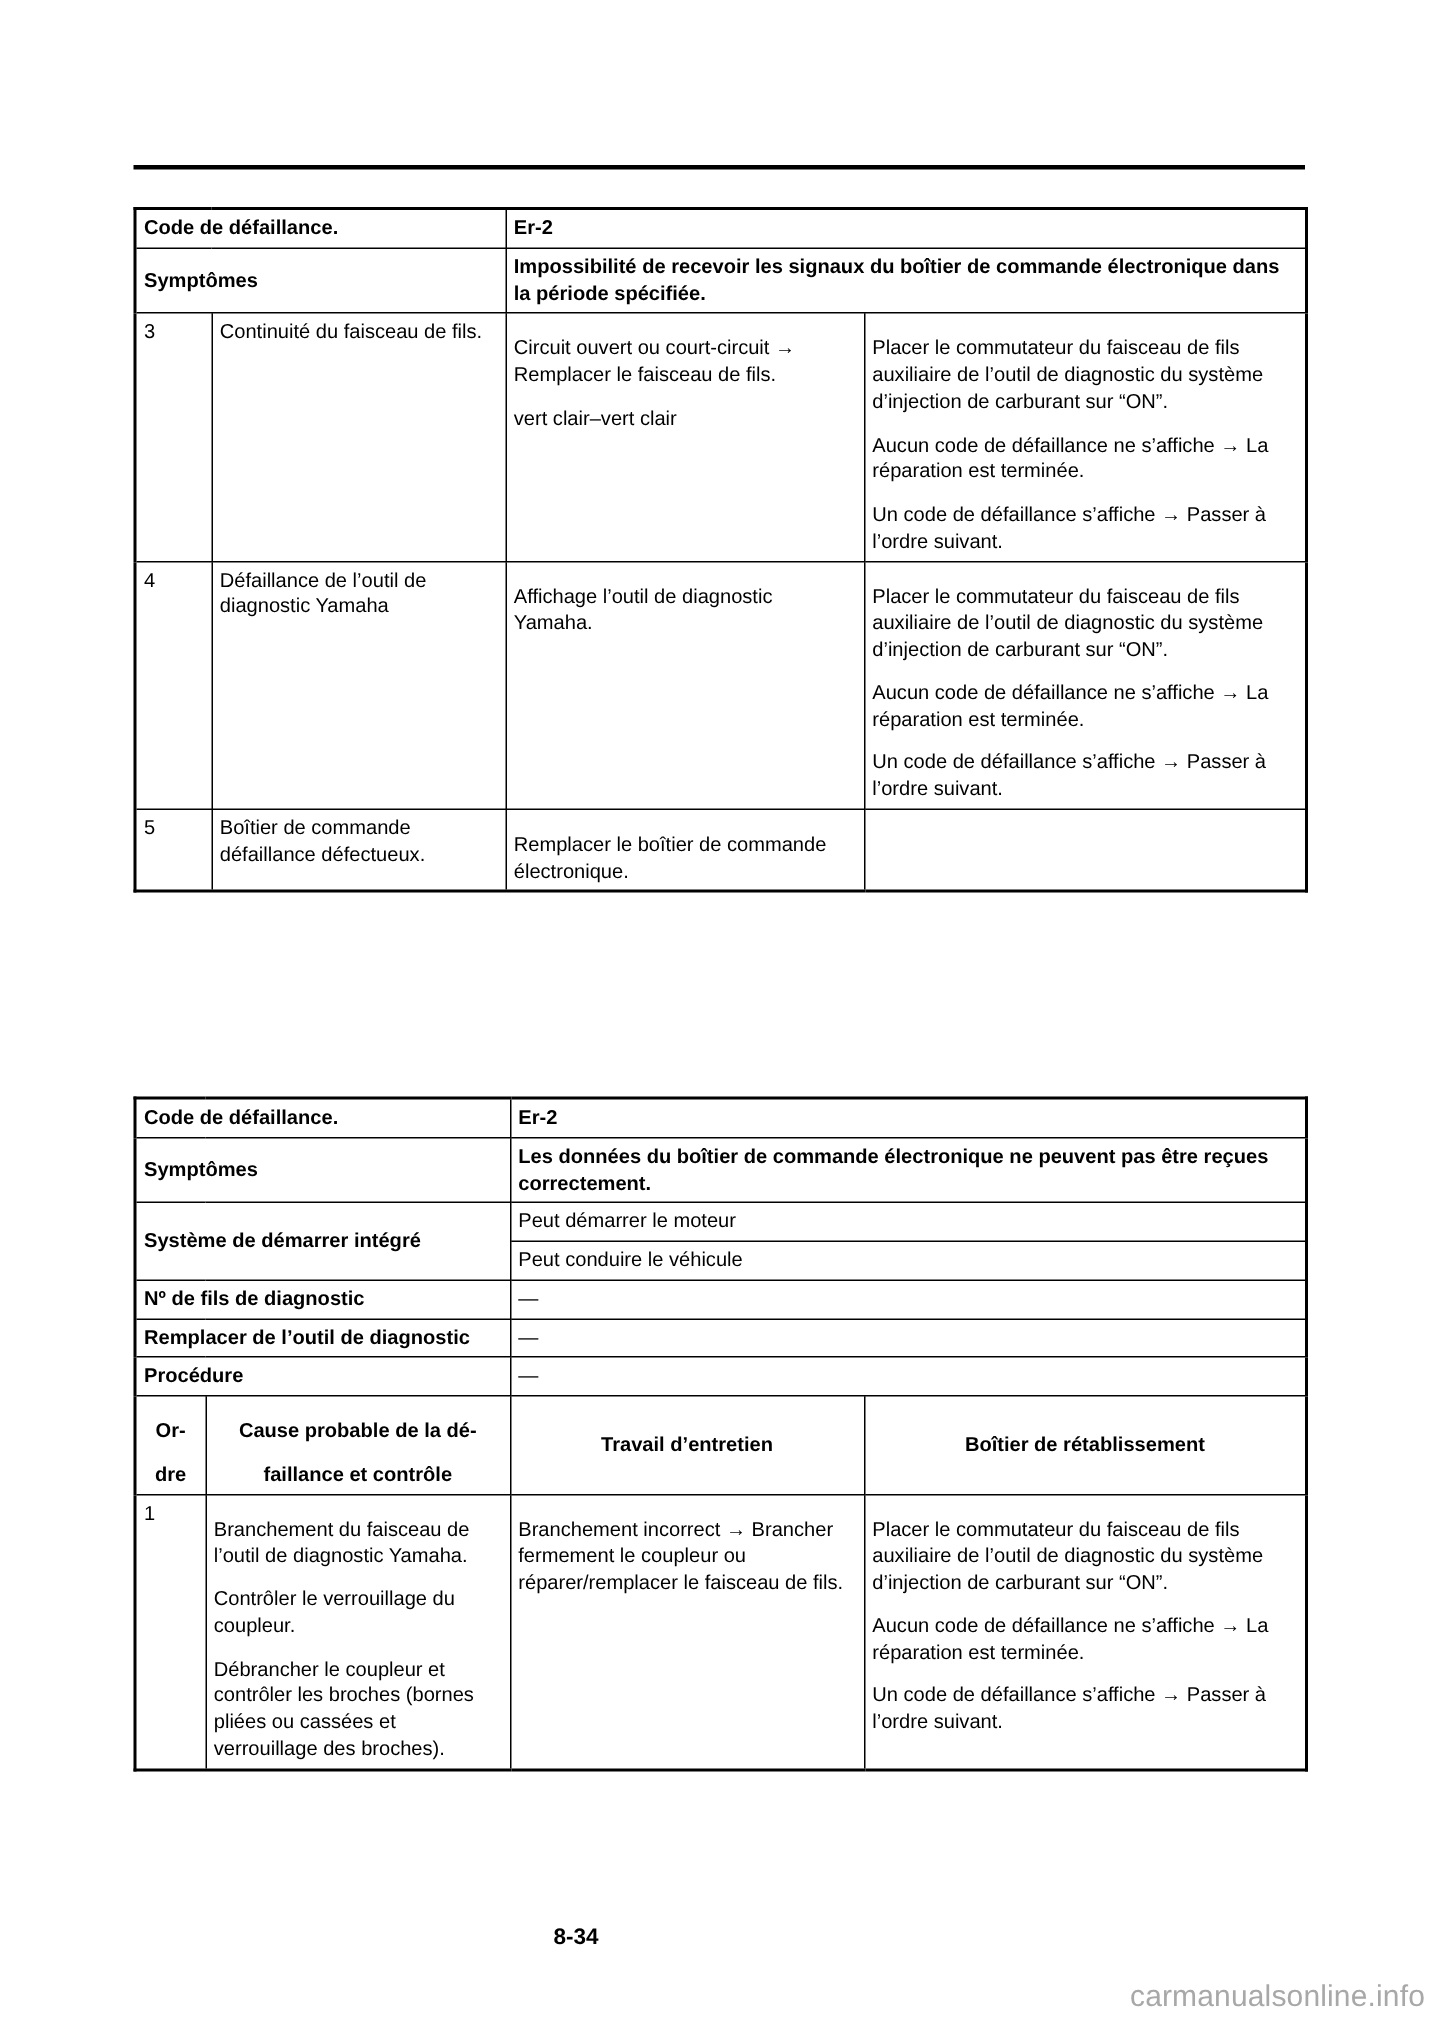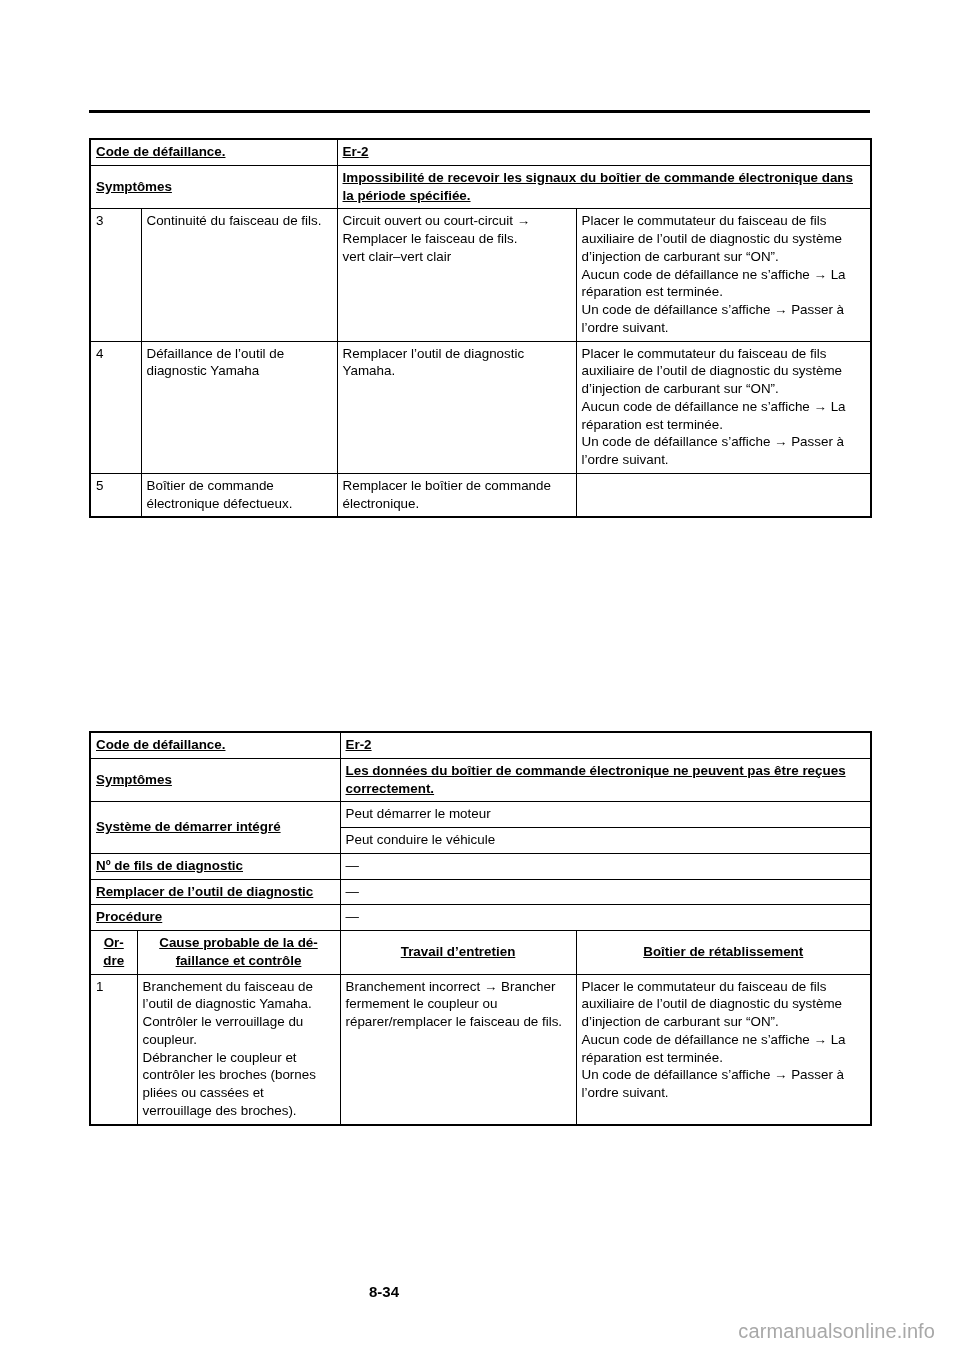--- a/index.html
+++ b/index.html
@@ -55,46 +55,46 @@
     border-collapse: collapse;
     table-layout: fixed;
     font-size: 13.4px;
     line-height: 1.325;
   }
   .tbl td {
     border: 1.1px solid #000;
     vertical-align: top;
     padding: 3px 5px 4px 5px;
   }
-  .tbl td.b { font-weight: bold; text-decoration: underline; }
+  .tbl td.b { font-weight: bold; }
   .tbl td.mid { vertical-align: middle; }
   .tbl td.ctr { text-align: center; }
   .tbl .outer-l { border-left-width: 2px; }
   .tbl .outer-r { border-right-width: 2px; }
   .tbl tr.outer-top td { border-top-width: 2px; }
   .tbl tr.outer-bot td { border-bottom-width: 2px; }
 
   #table-er2 { left: 89px; top: 138px; width: 781px; }
   #table-er3 { left: 89px; top: 731px; width: 781px; }
 
-  .cellline { display: block; }
+  .cellline { display: block; margin-top: 11px; }
 
   
   .page-number {
     position: absolute;
     left: 0;
     top: 1283px;
     width: 768px;
     text-align: center;
     font-size: 15px;
     font-weight: bold;
   }
   .watermark {
     position: absolute;
-    right: 25px;
+    right: 10px;
     top: 1320px;
     font-size: 20px;
     color: #a8a8a8;
     letter-spacing: 0.1px;
   }
 </style>
 </head>
 <body>
 
 <div class="page">
@@ -128,31 +128,31 @@
         <td class="outer-r">
             <span class="cellline">Placer le commutateur du faisceau de fils auxiliaire de l’outil de diagnostic du système d’injection de carburant sur “ON”.</span>
             <span class="cellline">Aucun code de défaillance ne s’affiche → La réparation est terminée.</span>
             <span class="cellline">Un code de défaillance s’affiche → Passer à l’ordre suivant.</span>
           </td>
       </tr>
       <tr>
         <td class="outer-l">4</td>
         <td>Défaillance de l’outil de diagnostic Yamaha</td>
         <td>
-            <span class="cellline">Remplacer l’outil de diagnostic Yamaha.</span>
+            <span class="cellline">Affichage l’outil de diagnostic Yamaha.</span>
           </td>
         <td class="outer-r">
             <span class="cellline">Placer le commutateur du faisceau de fils auxiliaire de l’outil de diagnostic du système d’injection de carburant sur “ON”.</span>
             <span class="cellline">Aucun code de défaillance ne s’affiche → La réparation est terminée.</span>
             <span class="cellline">Un code de défaillance s’affiche → Passer à l’ordre suivant.</span>
           </td>
       </tr>
       <tr class="outer-bot">
         <td class="outer-l">5</td>
-        <td>Boîtier de commande électronique défectueux.</td>
+        <td>Boîtier de commande défaillance défectueux.</td>
         <td>
             <span class="cellline">Remplacer le boîtier de commande électronique.</span>
           </td>
         <td class="outer-r">
             <span class="cellline"></span>
           </td>
       </tr>
     </tbody>
   </table>
 

